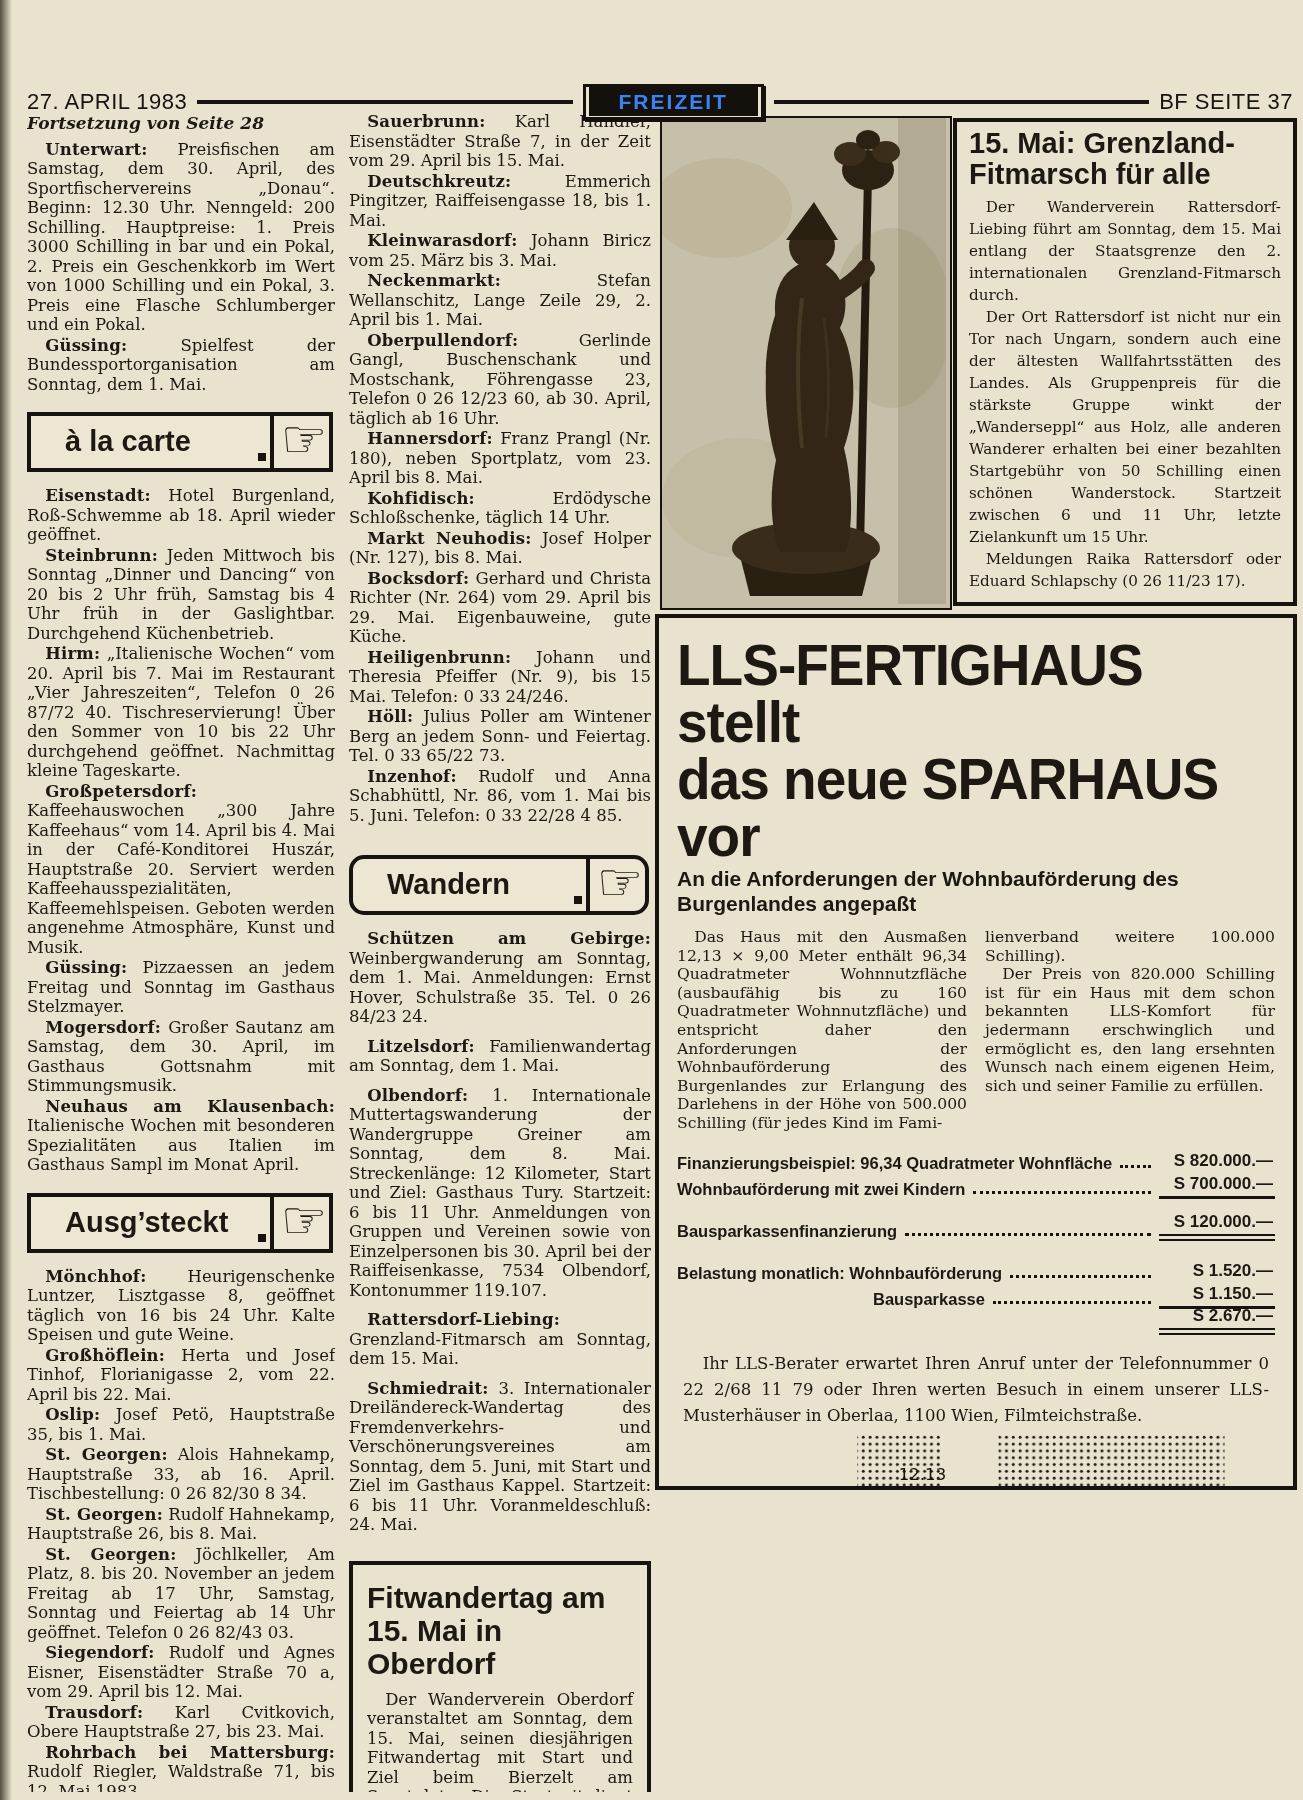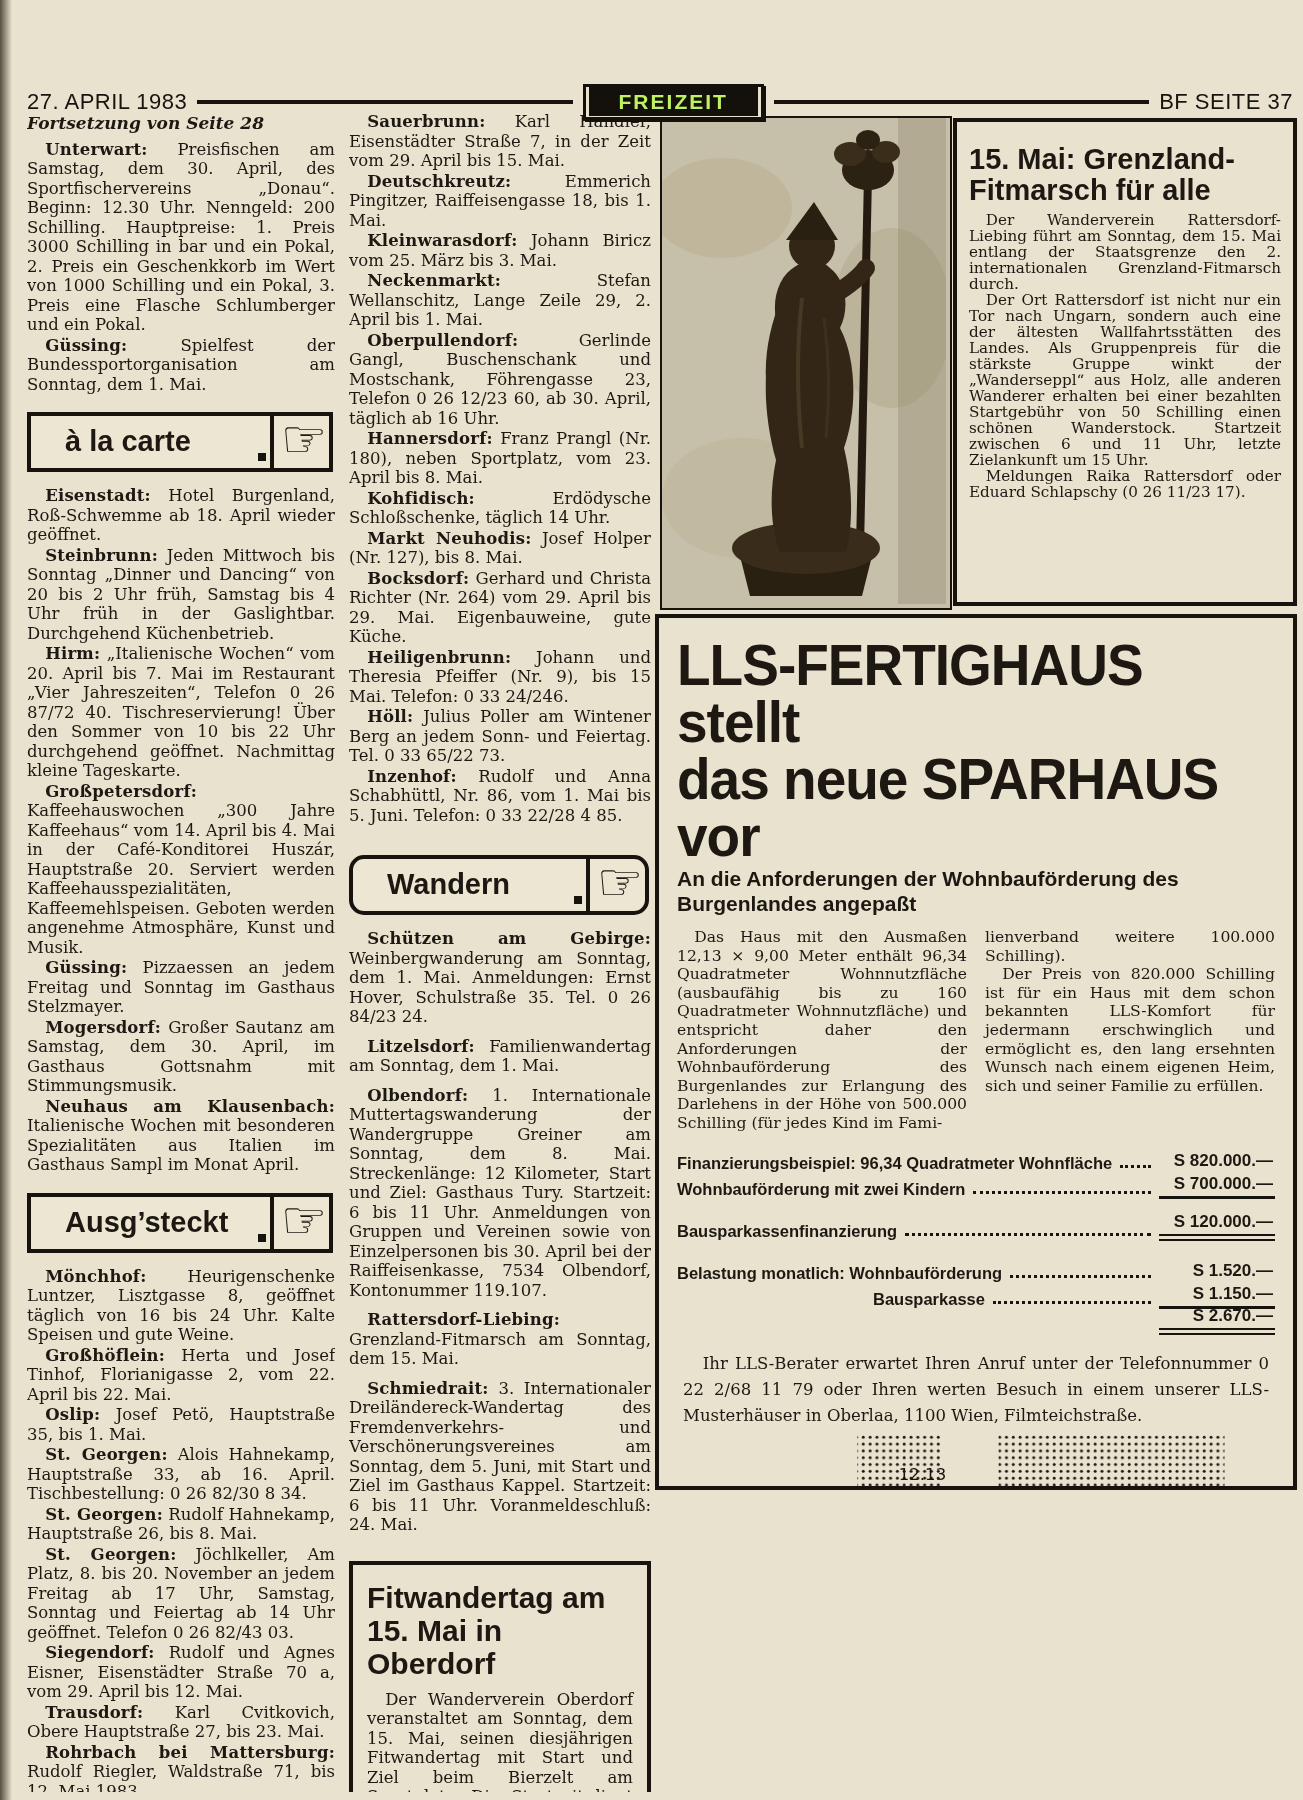--- a/index.html
+++ b/index.html
@@ -5,21 +5,21 @@
   html,body{margin:0;padding:0;background:#b7b1a0;}
   .page{position:relative;width:1303px;height:1800px;background:#e8e2cf;overflow:hidden;
         font-family:"DejaVu Serif",serif;color:#1d1812;}
   .page::before{content:"";position:absolute;left:0;top:0;width:12px;height:100%;
         background:linear-gradient(90deg,#55503f,#e8e2cf);z-index:5;}
   
   .masthead{position:absolute;left:27px;right:10px;top:78px;height:48px;display:flex;align-items:center;z-index:2;}
   .mast-date,.mast-page{font-family:"Liberation Sans",sans-serif;font-size:22px;letter-spacing:.5px;color:#17130e;white-space:nowrap;}
   .mast-line{flex:1;height:4px;background:#17130e;margin:0 10px;}
   .badge-outer{border:3px solid #14100c;padding:3px;background:#e8e2cf;box-shadow:2px 2px 0 #14100c;}
-  .badge-inner{background:#14100c;color:#bef264;font-family:"Liberation Sans",sans-serif;
+  .badge-inner{background:#14100c;color:#3b82f6;font-family:"Liberation Sans",sans-serif;
         font-weight:bold;font-size:21px;letter-spacing:2px;padding:3px 30px;}
   
   .col{position:absolute;top:112px;overflow:hidden;text-align:justify;font-size:16.5px;line-height:19.5px;}
   .col1{left:27px;width:308px;height:1680px;}
   .col2{left:349px;width:302px;height:1680px;}
   .continuation{font-style:italic;font-weight:bold;font-size:17px;margin:2px 0 6px 0;text-align:left;}
   .entry{margin:0 0 1px 0;text-indent:1.1em;}
   .entry b{letter-spacing:.2px;}
   
   .sec-box{display:flex;align-items:center;border:4px solid #17130e;height:52px;margin:18px 2px 14px 0;
@@ -32,24 +32,24 @@
   .wandern-entries .entry{margin-bottom:10px;}
   
   .fitbox{border:4px solid #17130e;margin-top:26px;padding:14px 14px 16px 14px;background:#e8e2cf;}
   .fitbox h2{margin:2px 0 10px 0;font-family:"Liberation Sans",sans-serif;font-weight:bold;
         font-size:30px;line-height:33px;text-align:left;text-indent:0;}
   .fitbox p{margin:0;text-indent:1.1em;}
   
   .photo{position:absolute;left:660px;top:116px;width:288px;height:490px;border:2px solid #17130e;
         background:#c6bfa9;overflow:hidden;}
   .grenzbox{position:absolute;left:953px;top:118px;width:344px;height:488px;border:4px solid #17130e;
-        padding:20px 12px;box-sizing:border-box;background:#e8e2cf;overflow:hidden;}
+        padding:4px 12px;box-sizing:border-box;background:#e8e2cf;overflow:hidden;}
   .grenzbox h2{margin:2px 0 6px 0;font-family:"Liberation Sans",sans-serif;font-weight:bold;
         font-size:29px;line-height:31px;}
-  .g-par{margin:0;font-size:15.2px;line-height:16px;text-align:justify;text-indent:1.1em;}
+  .g-par{margin:0;font-size:15.2px;line-height:22px;text-align:justify;text-indent:1.1em;}
   
   .lls{position:absolute;left:655px;top:614px;width:642px;height:876px;border:4px solid #17130e;
         box-sizing:border-box;padding:14px 18px;background:#e8e2cf;overflow:hidden;}
   .lls-head{font-family:"Liberation Sans",sans-serif;font-weight:bold;font-size:55px;line-height:54px;
         letter-spacing:-1px;transform:scaleY(1.06);transform-origin:top left;margin:4px 0 0 0;}
   .lls-sub{font-family:"Liberation Sans",sans-serif;font-weight:bold;font-size:21px;line-height:25px;
         margin-top:14px;width:94%;}
   .lls-cols{display:flex;gap:18px;margin-top:12px;}
   .lls-cols > div{flex:1;font-size:15.6px;line-height:18.6px;text-align:justify;}
   .lls-cols p{margin:0;}

